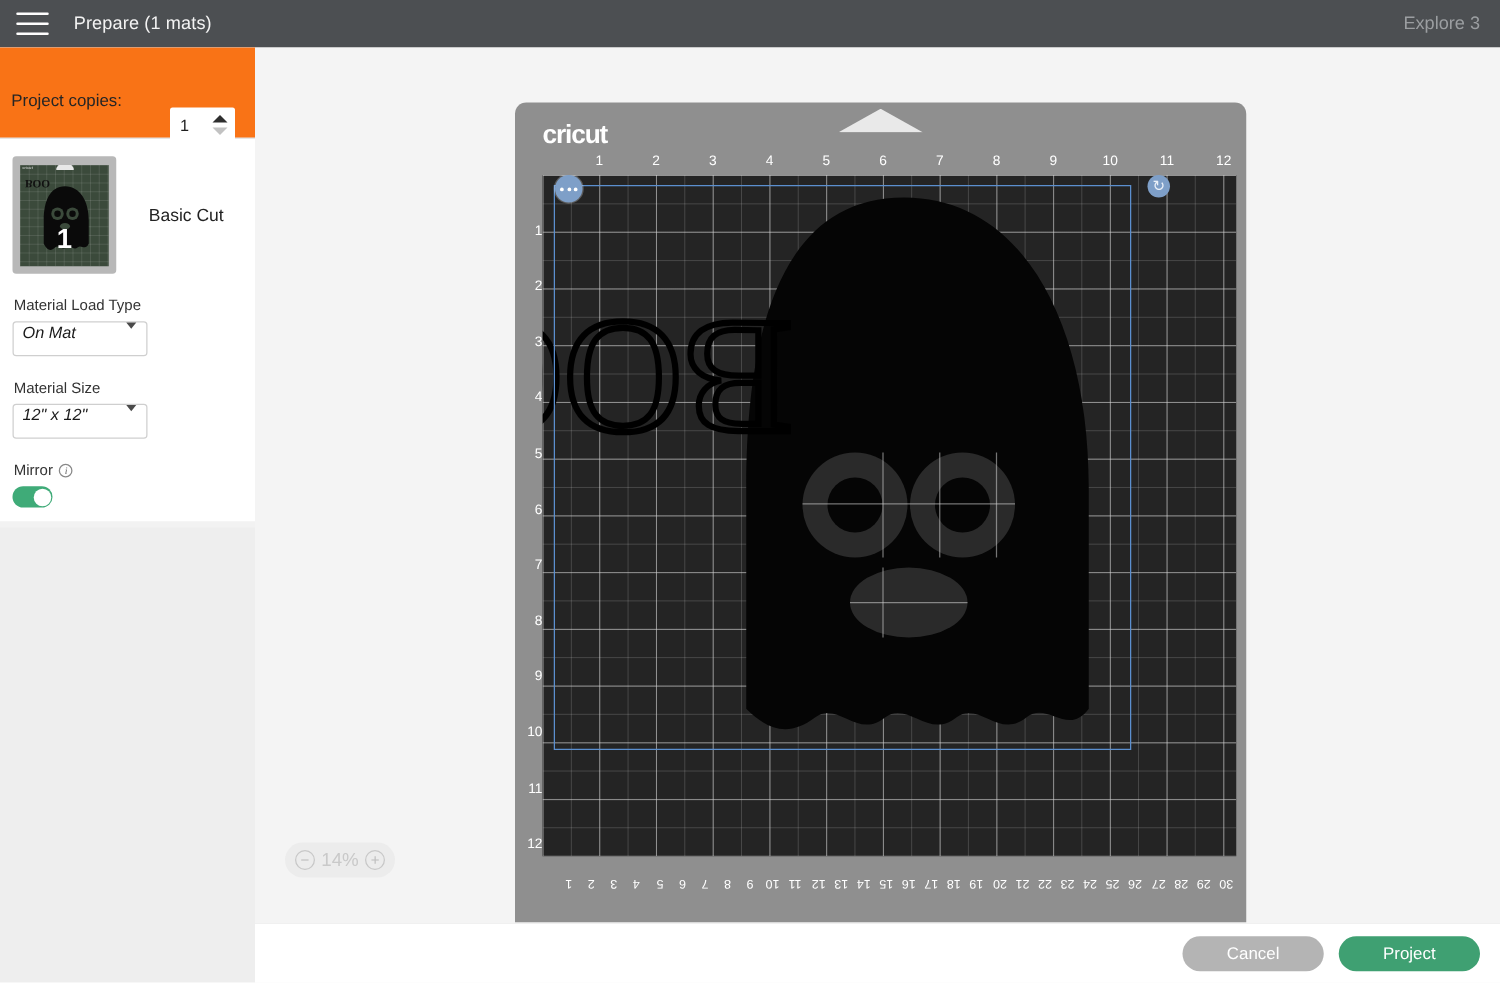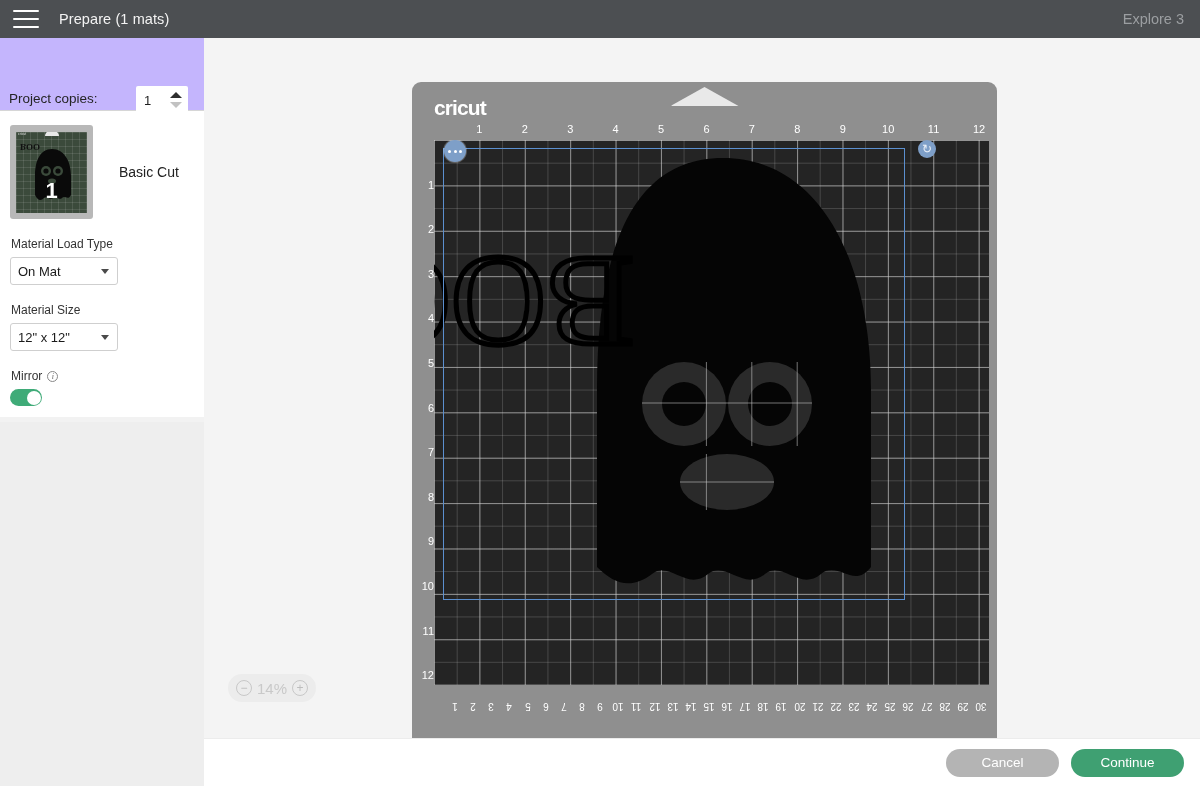--- a/index.html
+++ b/index.html
@@ -26,22 +26,22 @@
     color: #f3f3f3; font-size: 14.5px; pointer-events: none;
   }
   .machine-name {
     position: absolute; right: 16px; top: 0; height: 38px;
     display: flex; align-items: center; color: #9b9ea1; font-size: 14.5px;
   }
 
   
   .sidebar { position: absolute; left: 0; top: 38px; width: 204px; height: 748px; background: #f2f2f2; }
   .copies-row {
-    position: relative; height: 72px; background: #c4b5fd; padding: 14px 12px 0 9px;
-    display: flex; align-items: flex-end;
+    position: relative; height: 72px; background: #f97316; padding: 14px 12px 0 9px;
+    display: flex; align-items: center;
   }
   .copies-label { font-size: 13.5px; color: #252525; line-height: 22px; }
   .spinner-wrap {
     position: absolute; left: 136px; top: 48px; width: 52px; height: 28px;
     background: #ffffff; border-radius: 2px; display: flex; align-items: center;
   }
   .spinner-val { font-size: 13px; color: #1f1f1f; padding-left: 8px; flex: 1; }
   .spinner-btns { width: 20px; height: 100%; display: flex; flex-direction: column;
     align-items: center; justify-content: center; gap: 4px; padding-right: 4px; }
   .tri-up { width: 0; height: 0; border-left: 6px solid transparent; border-right: 6px solid transparent;
@@ -74,22 +74,23 @@
   .thumb-boo { position: absolute; left: 4px; top: 10px; font-size: 9px; color: #111;
     font-family: "Liberation Serif", serif; font-weight: 700;
     transform: scaleX(-1) rotate(180deg); }
   .thumb-badge { position: absolute; left: 50%; top: 46px; transform: translateX(-50%);
     color: #fff; font-size: 22px; font-weight: 700; font-family: "Liberation Sans", sans-serif; }
   .cut-type { margin-left: 26px; font-size: 14px; color: #222; }
 
   .field-label { font-size: 12px; color: #333; margin: 18px 0 6px 1px; }
   .select-box {
     width: 108px; height: 28px; background: #ffffff; border: 1px solid #cfcfcf; border-radius: 3px;
-    display: flex; align-items: center; padding: 0 7px; font-size: 13px; color: #1a1a1a; cursor: pointer;
+    display: flex; padding: 0 7px; font-size: 13px; color: #1a1a1a; cursor: pointer;
     position: relative;
+    font-style: italic;
   }
   .select-box.wide { width: 108px; }
   .select-caret { position: absolute; right: 8px; width: 0; height: 0;
     border-left: 4px solid transparent; border-right: 4px solid transparent; border-top: 5px solid #4a4a4a; }
   .mirror-row { display: flex; align-items: center; gap: 5px; margin: 18px 0 6px 1px; }
   .mirror-label { font-size: 12px; color: #333; }
   .info-icon { width: 11px; height: 11px; border: 1px solid #888; border-radius: 50%;
     font-size: 8px; color: #666; display: flex; align-items: center; justify-content: center;
     font-family: "Liberation Serif", serif; font-style: italic; cursor: pointer; }
   .toggle { width: 32px; height: 17px; background: #3fab78; border-radius: 9px; position: relative; cursor: pointer; }
@@ -401,16 +402,16 @@
 
     <div class="zoom-pill">
       <div class="zoom-btn">−</div>
       <div class="zoom-val">14%</div>
       <div class="zoom-btn">+</div>
     </div>
   </div>
 
   <div class="footer">
     <button class="btn btn-cancel">Cancel</button>
-    <button class="btn btn-continue">Continue</button>
+    <button class="btn btn-continue">Project</button>
   </div>
 
 </div>
 
 </body></html>

